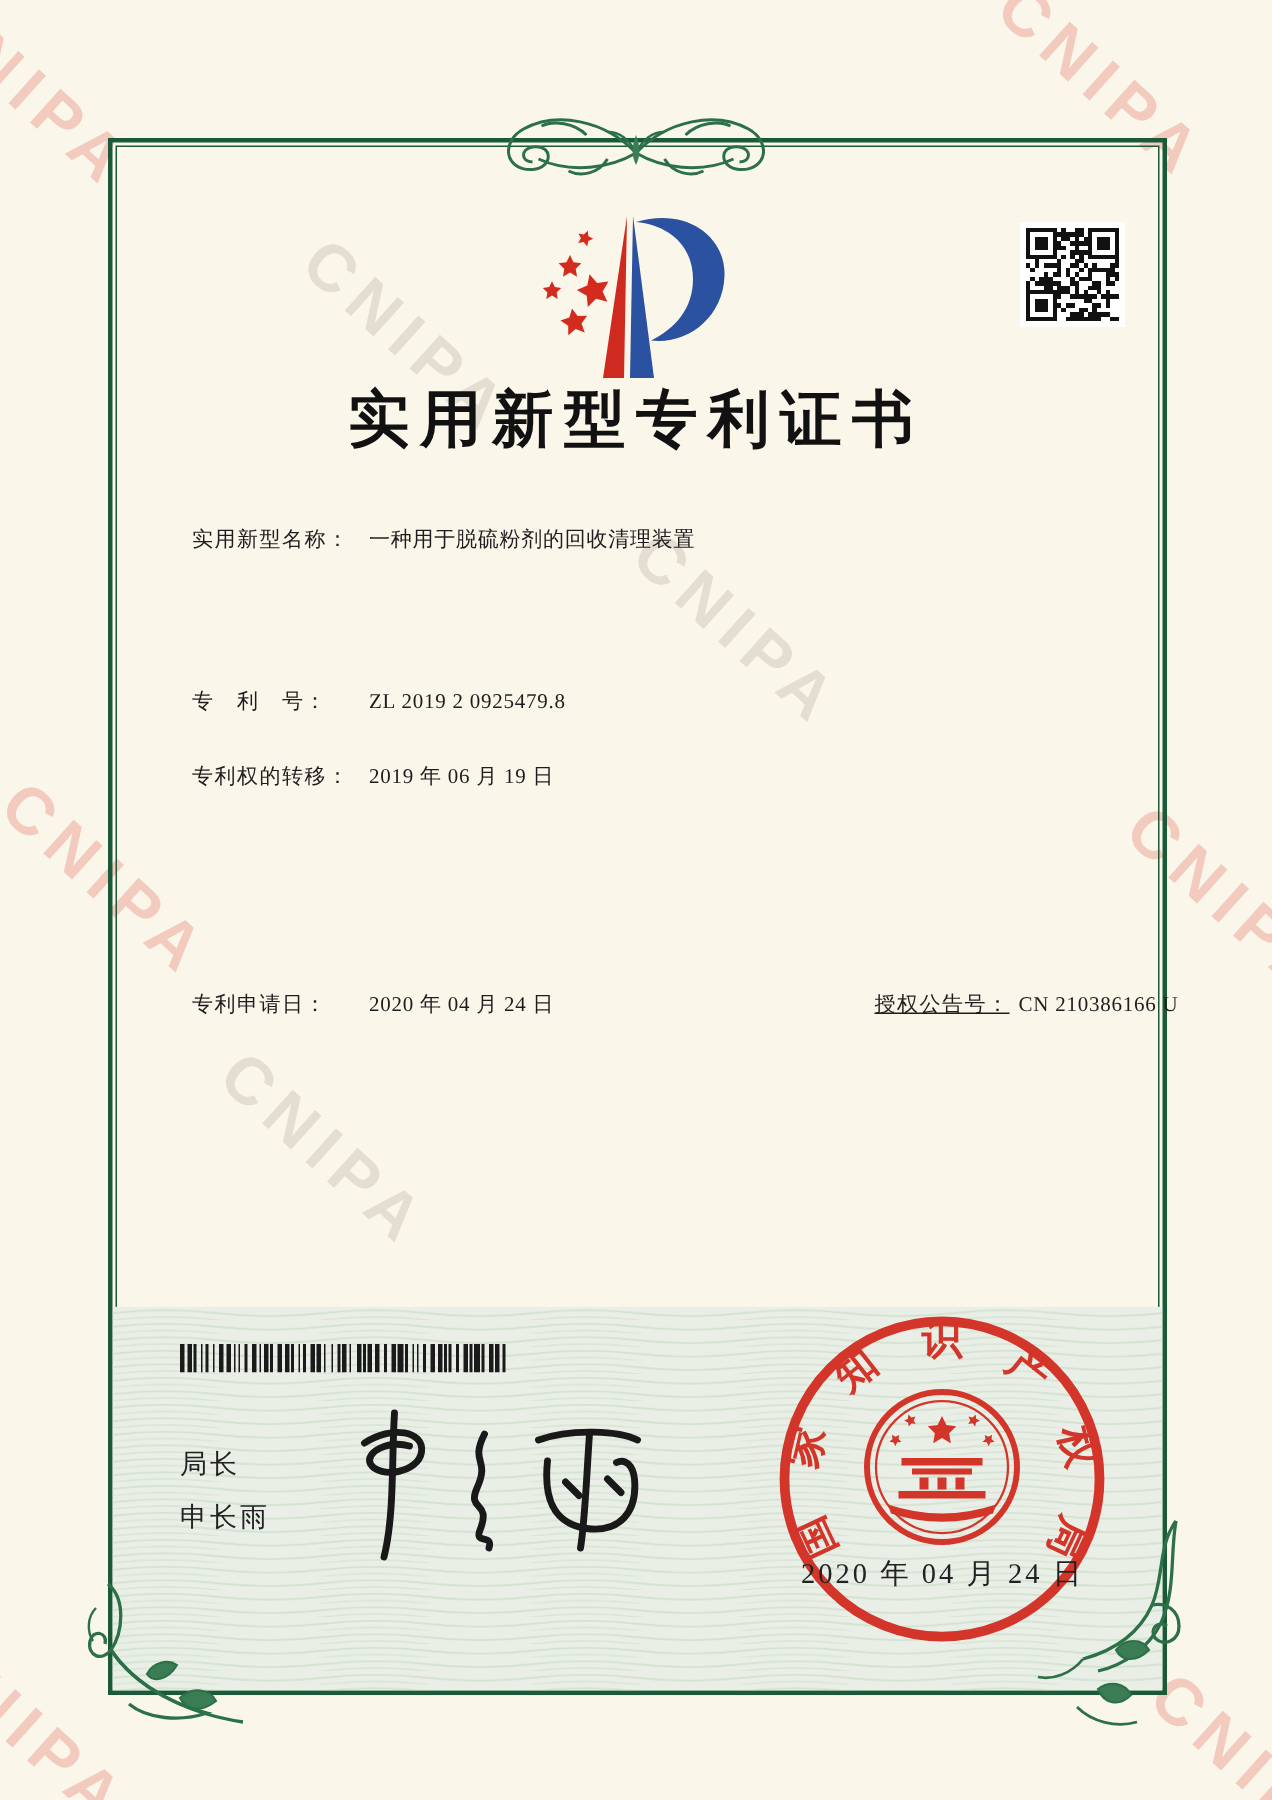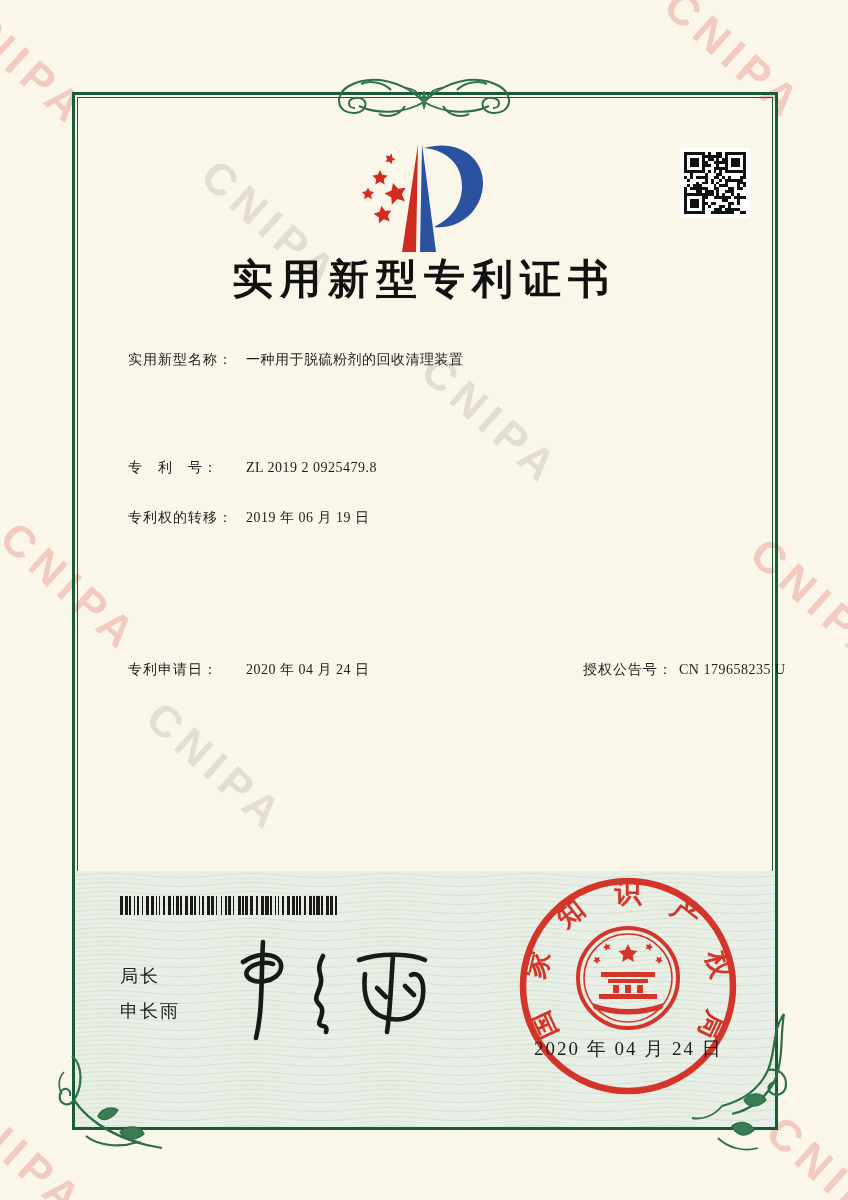--- a/index.html
+++ b/index.html
@@ -32,21 +32,21 @@
   .logo{position:absolute; left:356px; top:136px;}
   .qr{position:absolute; left:680px; top:148px; width:70px; height:70px; background:#fff; padding:4px; box-sizing:border-box;}
   .title{
     position:absolute; left:0; top:252px; width:848px; text-align:center;
     font-size:41px; font-weight:bold; letter-spacing:7px; color:#111;
   }
   .frow{position:absolute; left:128px; font-size:14px; white-space:nowrap;}
   .frow .lbl{display:inline-block; width:118px; letter-spacing:1px;}
   .frow .val{letter-spacing:.5px;}
   .grant2{position:absolute; left:455px; top:0; white-space:nowrap;}
-  .grant2 .lbl{width:auto; margin-right:6px;}
+  .grant2 .lbl{width:auto; margin-right:6px;text-decoration:underline;}
   .paras{position:absolute; left:118px; top:697px; width:614px; font-size:16.5px; line-height:26.5px; text-align:justify;}
   .paras p{margin:0; text-indent:2em;}
   .barcode{position:absolute; left:120px; top:896px; width:218px; height:19px; overflow:hidden; font-size:0;}
   .barcode i{display:inline-block; height:19px; vertical-align:top;}
   .signer{position:absolute; left:120px; font-size:18px; font-family:"Liberation Sans","DejaVu Sans",sans-serif; color:#222; letter-spacing:2px;}
   .sig{position:absolute; left:225px; top:932px;}
   .sealwrap{position:absolute; left:508px; top:874px;}
   .seal-date{position:absolute; left:534px; top:1036px; font-size:19px; letter-spacing:2px; color:#222; white-space:nowrap;}
   .pagenum{position:absolute; left:50px; top:1097px; width:706px; text-align:center; font-size:14.5px; letter-spacing:2px; color:#333;}
   .footer-box{
@@ -308,21 +308,21 @@
   </div>
   <div class="frow" style="top:459px;">
     <span class="lbl">专　利　号：</span><span class="val">ZL 2019 2 0925479.8</span>
   </div>
   <div class="frow" style="top:509px;">
     <span class="lbl">专利权的转移：</span><span class="val">2019 年 06 月 19 日</span>
   </div>
   <div class="frow" style="top:661px; width:620px;">
     <span class="lbl">专利申请日：</span><span class="val">2020 年 04 月 24 日</span>
     <span class="grant2">
-      <span class="lbl">授权公告号：</span><span class="val">CN 179658235 U</span>
+      <span class="lbl">授权公告号：</span><span class="val">CN 210386166 U</span>
     </span>
   </div>
 
 
   <div class="barcode" id="barcode"><i style="width:3.10px;background:#1a1a1a"></i><i style="width:1.55px;background:transparent"></i><i style="width:3.10px;background:#1a1a1a"></i><i style="width:1.55px;background:transparent"></i><i style="width:1.55px;background:#1a1a1a"></i><i style="width:3.10px;background:transparent"></i><i style="width:1.55px;background:#1a1a1a"></i><i style="width:1.55px;background:transparent"></i><i style="width:1.55px;background:#1a1a1a"></i><i style="width:3.10px;background:transparent"></i><i style="width:1.55px;background:#1a1a1a"></i><i style="width:3.10px;background:transparent"></i><i style="width:3.10px;background:#1a1a1a"></i><i style="width:1.55px;background:transparent"></i><i style="width:3.10px;background:#1a1a1a"></i><i style="width:1.55px;background:transparent"></i><i style="width:1.55px;background:#1a1a1a"></i><i style="width:1.55px;background:transparent"></i><i style="width:1.55px;background:#1a1a1a"></i><i style="width:3.10px;background:transparent"></i><i style="width:1.55px;background:#1a1a1a"></i><i style="width:3.10px;background:transparent"></i><i style="width:3.10px;background:#1a1a1a"></i><i style="width:1.55px;background:transparent"></i><i style="width:1.55px;background:#1a1a1a"></i><i style="width:1.55px;background:transparent"></i><i style="width:3.10px;background:#1a1a1a"></i><i style="width:1.55px;background:transparent"></i><i style="width:1.55px;background:#1a1a1a"></i><i style="width:3.10px;background:transparent"></i><i style="width:3.10px;background:#1a1a1a"></i><i style="width:1.55px;background:transparent"></i><i style="width:3.10px;background:#1a1a1a"></i><i style="width:1.55px;background:transparent"></i><i style="width:1.55px;background:#1a1a1a"></i><i style="width:3.10px;background:transparent"></i><i style="width:1.55px;background:#1a1a1a"></i><i style="width:1.55px;background:transparent"></i><i style="width:1.55px;background:#1a1a1a"></i><i style="width:3.10px;background:transparent"></i><i style="width:3.10px;background:#1a1a1a"></i><i style="width:1.55px;background:transparent"></i><i style="width:3.10px;background:#1a1a1a"></i><i style="width:1.55px;background:transparent"></i><i style="width:1.55px;background:#1a1a1a"></i><i style="width:3.10px;background:transparent"></i><i style="width:1.55px;background:#1a1a1a"></i><i style="width:3.10px;background:transparent"></i><i style="width:1.55px;background:#1a1a1a"></i><i style="width:1.55px;background:transparent"></i><i style="width:3.10px;background:#1a1a1a"></i><i style="width:1.55px;background:transparent"></i><i style="width:1.55px;background:#1a1a1a"></i><i style="width:3.10px;background:transparent"></i><i style="width:3.10px;background:#1a1a1a"></i><i style="width:1.55px;background:transparent"></i><i style="width:1.55px;background:#1a1a1a"></i><i style="width:1.55px;background:transparent"></i><i style="width:3.10px;background:#1a1a1a"></i><i style="width:1.55px;background:transparent"></i><i style="width:3.10px;background:#1a1a1a"></i><i style="width:3.10px;background:transparent"></i><i style="width:1.55px;background:#1a1a1a"></i><i style="width:3.10px;background:transparent"></i><i style="width:3.10px;background:#1a1a1a"></i><i style="width:1.55px;background:transparent"></i><i style="width:3.10px;background:#1a1a1a"></i><i style="width:1.55px;background:transparent"></i><i style="width:1.55px;background:#1a1a1a"></i><i style="width:3.10px;background:transparent"></i><i style="width:1.55px;background:#1a1a1a"></i><i style="width:1.55px;background:transparent"></i><i style="width:1.55px;background:#1a1a1a"></i><i style="width:3.10px;background:transparent"></i><i style="width:1.55px;background:#1a1a1a"></i><i style="width:3.10px;background:transparent"></i><i style="width:3.10px;background:#1a1a1a"></i><i style="width:1.55px;background:transparent"></i><i style="width:3.10px;background:#1a1a1a"></i><i style="width:1.55px;background:transparent"></i><i style="width:1.55px;background:#1a1a1a"></i><i style="width:1.55px;background:transparent"></i><i style="width:1.55px;background:#1a1a1a"></i><i style="width:3.10px;background:transparent"></i><i style="width:1.55px;background:#1a1a1a"></i><i style="width:3.10px;background:transparent"></i><i style="width:3.10px;background:#1a1a1a"></i><i style="width:1.55px;background:transparent"></i><i style="width:1.55px;background:#1a1a1a"></i><i style="width:1.55px;background:transparent"></i><i style="width:3.10px;background:#1a1a1a"></i><i style="width:1.55px;background:transparent"></i><i style="width:1.55px;background:#1a1a1a"></i><i style="width:3.10px;background:transparent"></i><i style="width:3.10px;background:#1a1a1a"></i><i style="width:1.55px;background:transparent"></i><i style="width:3.10px;background:#1a1a1a"></i><i style="width:1.55px;background:transparent"></i><i style="width:1.55px;background:#1a1a1a"></i></div>
 
   <div class="signer" style="top:964px;">局长</div>
   <div class="signer" style="top:999px;">申长雨</div>
 
   <svg class="sig" width="235" height="118" viewBox="0 0 235 118">

